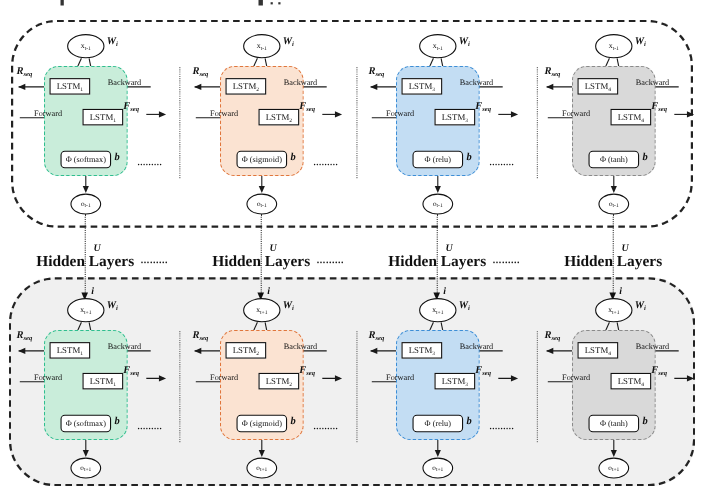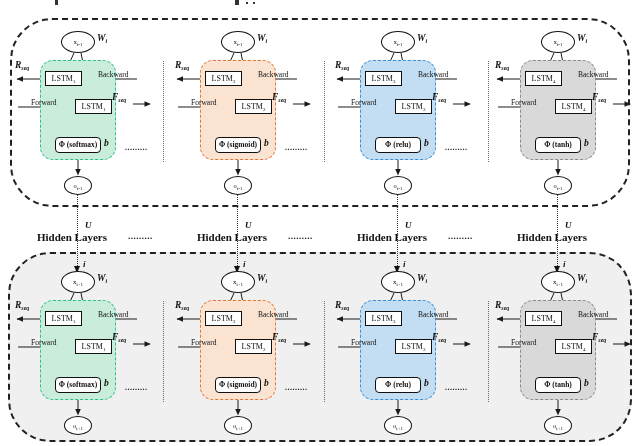--- a/index.html
+++ b/index.html
@@ -16,37 +16,37 @@
              border-radius:13px;box-sizing:border-box;}
   .xnode{position:absolute;left:61px;top:31px;width:34px;height:22px;border:1.2px solid #111;
          border-radius:50%;background:#fff;font-size:7px;line-height:21px;text-align:center;box-sizing:border-box;}
   .onode{position:absolute;left:64px;top:176px;width:28px;height:19px;border:1.2px solid #111;
          border-radius:50%;background:#fff;font-size:6.5px;line-height:18px;text-align:center;box-sizing:border-box;}
   .lstm{position:absolute;width:37px;height:15px;border:1.4px solid #111;background:#fff;
         font-size:8px;line-height:13px;text-align:center;box-sizing:border-box;}
   .lstm-a{left:45px;top:71px;}
   .lstm-b{left:75px;top:99px;}
   .phi{position:absolute;left:55px;top:137px;width:46px;height:16px;border:1.3px solid #111;
-       border-radius:4px;background:#fff;font-size:7.5px;line-height:14px;text-align:center;box-sizing:border-box;font-weight:bold;}
+       border-radius:4px;background:#fff;font-size:7.5px;line-height:14px;text-align:center;box-sizing:border-box;}
   .mathlab{position:absolute;font-style:italic;font-weight:bold;font-size:9.5px;white-space:nowrap;}
   .w-lab{left:97px;top:33px;}
   .b-lab{left:104px;top:138px;}
   .r-lab{left:15px;top:60px;}
   .f-lab{left:112px;top:92px;}
   .sub{font-size:6px;vertical-align:-2px;}
   .xsub{font-size:5px;vertical-align:-1.5px;}
   .dirlab{position:absolute;font-size:7.5px;white-space:nowrap;}
   .backward-lab{left:98px;top:70px;}
   .forward-lab{left:31px;top:98px;}
   .row-dots{position:absolute;left:125px;top:143px;font-size:8px;font-weight:bold;letter-spacing:0.5px;}
   .mid-line{position:absolute;width:0;border-left:1.2px dotted #333;height:72px;top:194px;}
   .mid-arrow{position:absolute;width:0;height:0;border-left:3.5px solid transparent;
              border-right:3.5px solid transparent;border-top:7px solid #111;top:266px;}
   .u-lab,.i-lab{position:absolute;font-style:italic;font-weight:bold;font-size:9px;}
-  .hl-lab{position:absolute;font-weight:bold;font-size:11px;width:100px;text-align:center;top:231px;}
+  .hl-lab{position:absolute;font-weight:bold;font-size:14px;width:100px;text-align:right;top:231px;}
   .hl-dots{position:absolute;top:231px;font-size:9px;font-weight:bold;letter-spacing:0.5px;}
 </style>
 </head>
 <body>
 
 <div id="stage">
 
   <div class="frag" style="left:55px;top:0;width:3px;height:5px;"></div>
   <div class="frag" style="left:235px;top:0;width:4px;height:5px;"></div>
   <div class="frag" style="left:246px;top:2px;width:2px;height:2px;"></div>

